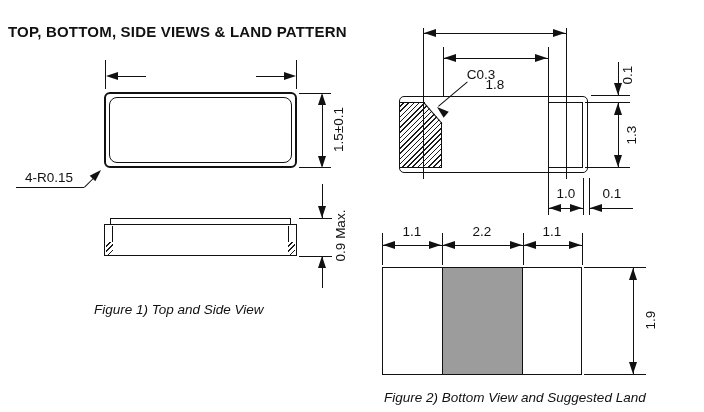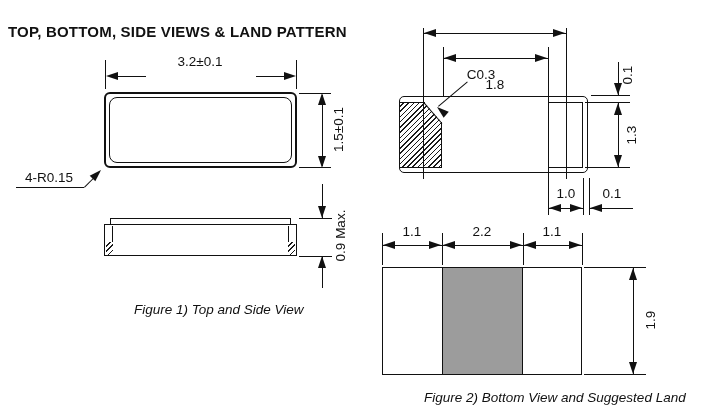--- a/index.html
+++ b/index.html
@@ -14,21 +14,21 @@
   
   .arr{position:absolute;width:0;height:0;}
   .arr.l{border-top:4px solid transparent;border-bottom:4px solid transparent;border-right:12px solid #111;}
   .arr.r{border-top:4px solid transparent;border-bottom:4px solid transparent;border-left:12px solid #111;}
   .arr.u{border-left:4px solid transparent;border-right:4px solid transparent;border-bottom:12px solid #111;}
   .arr.d{border-left:4px solid transparent;border-right:4px solid transparent;border-top:12px solid #111;}
   
   .ttl{position:absolute;font-size:15px;font-weight:bold;letter-spacing:.2px;white-space:nowrap;}
   .dim{position:absolute;font-size:13.5px;text-align:center;white-space:nowrap;line-height:15px;}
   .rot{transform:rotate(-90deg);}
-  .cap{position:absolute;font-size:13.5px;font-style:italic;white-space:nowrap;margin-left:40px;}
+  .cap{position:absolute;font-size:13.5px;font-style:italic;white-space:nowrap;}
   
   .hatchA{background:repeating-linear-gradient(135deg,#fff 0 2.6px,#1a1a1a 2.6px 3.7px);}
   .hatchB{background:repeating-linear-gradient(135deg,#fff 0 3.9px,#1a1a1a 3.9px 5.1px);}
   
   .box{position:absolute;box-sizing:border-box;background:#fff;}
 </style>
 </head>
 <body>
 
 <div id="canvas">
@@ -37,21 +37,20 @@
 
   <div class="box" style="left:104px;top:92px;width:193px;height:76px;border:2px solid #111;border-radius:6px;"></div>
   <div class="box" style="left:109px;top:97px;width:183px;height:66px;border:1px solid #111;border-radius:8px;"></div>
 
   <div class="vl" style="left:105px;top:60px;height:29px;"></div>
   <div class="vl" style="left:296px;top:60px;height:29px;"></div>
   <div class="arr l" style="left:106px;top:72px;"></div>
   <div class="arr r" style="left:284px;top:72px;"></div>
   <div class="hl" style="left:118px;top:76px;width:28px;"></div>
   <div class="hl" style="left:256px;top:76px;width:28px;"></div>
-  <div class="dim" style="left:155px;top:54px;width:90px;">3.2±0.1</div>
 
   <div class="hl" style="left:299px;top:93px;width:32px;"></div>
   <div class="hl" style="left:299px;top:167px;width:32px;"></div>
   <div class="vl" style="left:322px;top:95px;height:71px;"></div>
   <div class="arr u" style="left:318px;top:93px;"></div>
   <div class="arr d" style="left:318px;top:156px;"></div>
   <div class="dim rot" style="left:301px;top:122px;width:74px;height:15px;">1.5±0.1</div>
 
   <div class="dim" style="left:16px;top:170px;width:66px;">4-R0.15</div>
   <div class="hl" style="left:16px;top:187px;width:68px;"></div>

